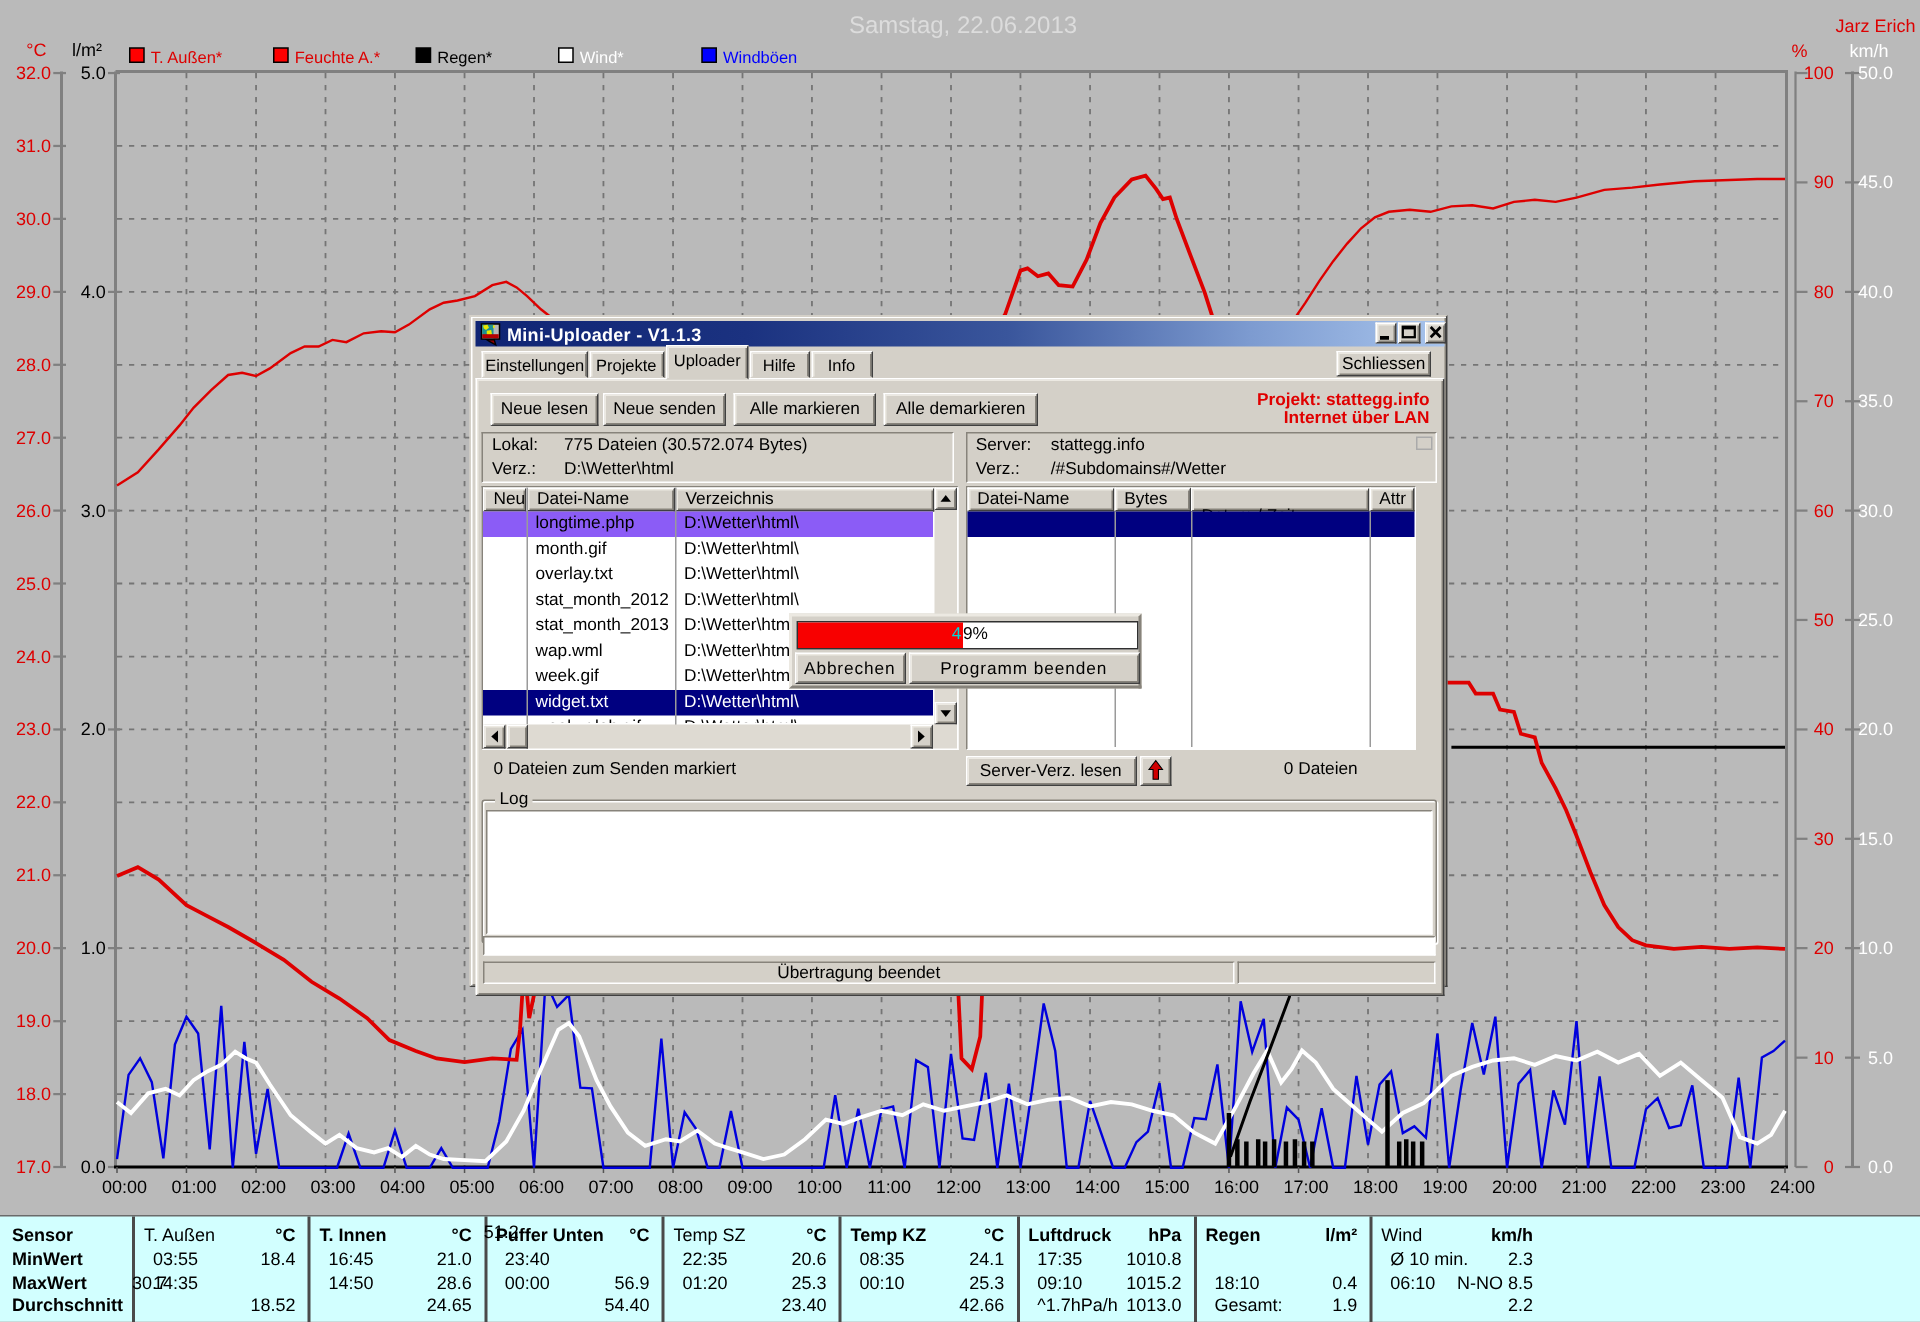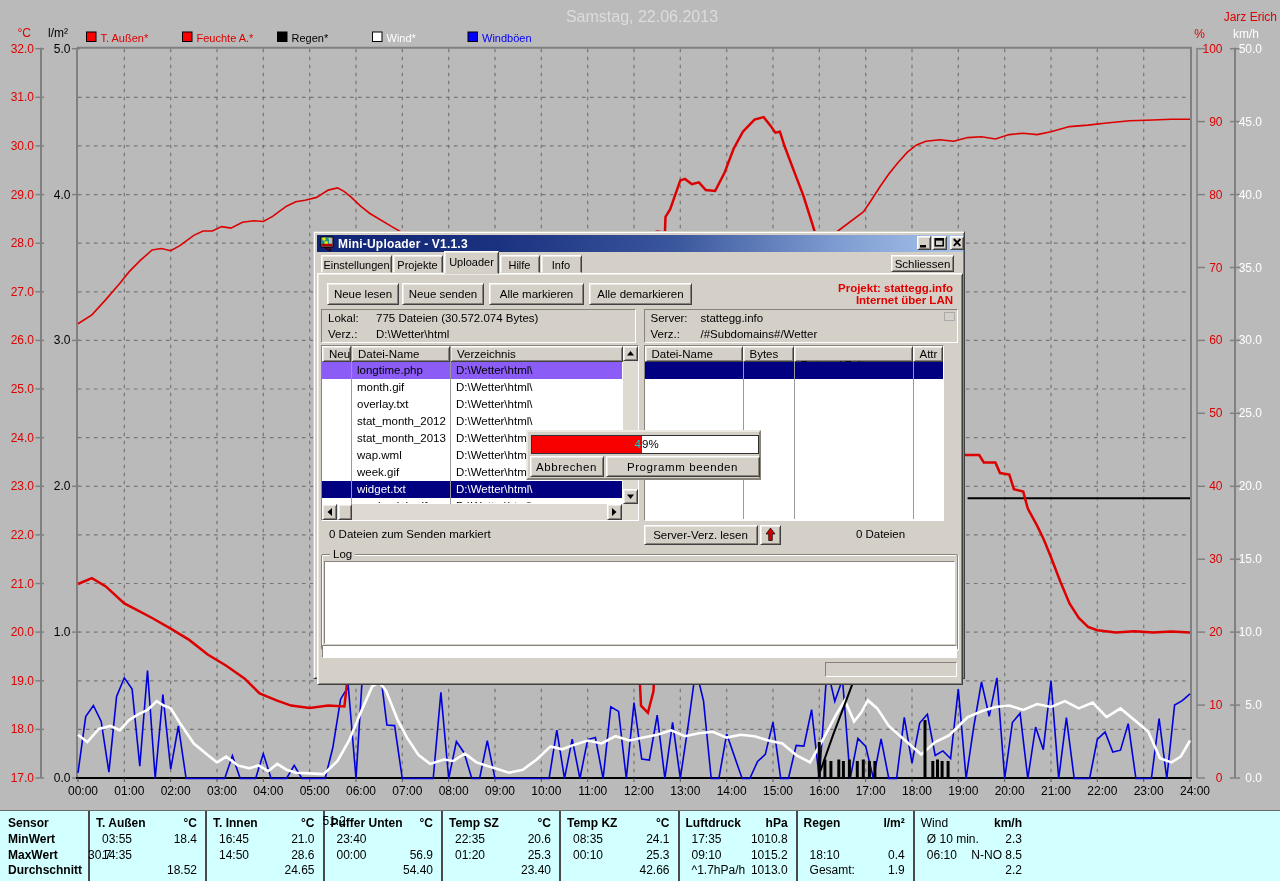--- a/index.html
+++ b/index.html
@@ -232,21 +232,21 @@
 <line x1="932.8" y1="778" x2="932.8" y2="761.0" stroke="#000000" stroke-width="3"></line>
 <line x1="937.5" y1="778" x2="937.5" y2="759.5" stroke="#000000" stroke-width="3"></line>
 <line x1="942.1" y1="778" x2="942.1" y2="761.0" stroke="#000000" stroke-width="3"></line>
 <line x1="948.1" y1="778" x2="948.1" y2="761.0" stroke="#000000" stroke-width="3"></line>
 <polyline fill="none" stroke="#000000" stroke-width="2" points="820.3,771.2 833.2,734.7 847.1,698.2 859.6,664.6 868.0,625.2 881.9,544.9 893.5,501.1"></polyline>
 <polyline fill="none" stroke="#000000" stroke-width="2" points="967.6,498.2 1190.0,498.2"></polyline>
 <polyline fill="none" stroke="#dd0000" stroke-width="2.5" points="78.0,584.0 91.9,578.1 105.8,586.4 124.3,603.4 138.2,610.7 152.1,618.0 170.7,628.7 189.2,639.9 207.7,654.5 226.3,665.7 244.8,678.8 259.6,693.4 277.2,700.7 291.1,705.6 309.7,708.0 328.2,705.6 344.4,706.5 346.7,686.1 349.5,642.3 352.8,678.8 358.3,652.1 379.2,632.6 425.5,593.7 471.8,554.8 518.2,515.9 564.5,477.0 601.6,447.8 629.4,486.7 636.3,608.3 641.0,705.6 647.9,712.8 653.5,691.0 657.2,603.4 659.9,438.1 662.7,292.2 665.5,216.8 670.1,209.5 680.3,180.4 685.0,178.9 691.9,184.2 698.9,182.3 705.8,190.1 715.1,191.0 724.4,173.1 733.6,148.7 742.9,131.7 754.5,119.6 763.7,117.1 770.7,125.9 775.3,132.7 779.9,131.7 784.6,146.3 793.8,170.6 803.1,194.9 812.4,224.1 824.0,263.0 842.5,321.4 865.7,370.0 893.5,408.9 925.9,438.1 949.1,447.8 965.3,455.1 979.2,455.1 983.8,462.4 995.4,462.4 1000.0,473.1 1009.3,474.6 1013.9,489.2 1023.2,491.6 1027.8,508.6 1037.1,525.6 1044.1,540.2 1051.0,557.2 1060.3,581.5 1069.5,603.4 1078.8,618.0 1088.1,626.8 1097.3,630.2 1115.9,632.6 1134.4,631.2 1152.9,632.6 1171.5,631.6 1190.0,632.6"></polyline>
 <polyline fill="none" stroke="#dd0000" stroke-width="1.6" points="78.0,323.7 91.9,314.9 105.8,299.6 119.7,283.6 129.0,271.9 140.6,260.2 152.1,250.0 161.4,248.5 170.7,250.7 179.9,245.6 193.8,235.4 203.1,231.0 212.4,231.0 221.6,226.6 230.9,228.1 242.5,222.2 254.1,220.8 263.3,221.5 272.6,216.4 286.5,206.2 295.8,201.8 305.0,200.3 316.6,197.4 328.2,190.1 337.5,187.9 344.4,191.6 351.4,197.4 360.6,206.2 369.9,213.5 393.1,227.4 425.5,245.6 471.8,260.2 518.2,267.5 564.5,260.2 610.8,245.6 657.2,231.0 703.5,238.3 749.8,252.9 782.3,267.5 810.1,252.9 837.9,231.0 863.3,212.0 870.3,201.8 879.6,187.2 888.8,174.1 898.1,162.4 907.4,152.2 916.6,144.9 925.9,141.2 939.8,139.8 953.7,141.2 967.6,137.6 981.5,136.8 995.4,139.0 1009.3,134.6 1023.2,133.2 1037.1,134.6 1051.0,131.7 1069.5,126.6 1088.1,125.1 1106.6,123.0 1129.8,120.8 1152.9,120.0 1171.5,119.3 1190.0,119.3"></polyline>
 </svg>
 </div>
-<div class="abs face" style="left:313px;top:210px;width:652px;height:448px;border:1px solid;border-color:#d4d0c8 #404040 #404040 #d4d0c8;box-shadow: inset 1px 1px 0 #ffffff, inset -1px -1px 0 #87837b; margin-top: 21px;">
+<div class="abs face" style="left:313px;top:210px;width:652px;height:448px;border:1px solid;border-color:#d4d0c8 #404040 #404040 #d4d0c8;box-shadow: inset 1px 1px 0 #ffffff, inset -1px -1px 0 #87837b;">
 <div class="abs" style="left:3px;top:3px;width:646px;height:17px;background:linear-gradient(to right,#0f2474 0%,#1b3280 28%,#3a569c 55%,#7d9bd0 80%,#a8c4ec 100%);">
 <svg class="abs" style="left:3px;top:0.5px" width="17" height="17">
         <rect x="0.5" y="0.5" width="13" height="11" fill="#000"></rect>
         <rect x="1.5" y="1.5" width="11" height="9" fill="#b8b8b8"></rect>
         <rect x="1.5" y="1.5" width="7.5" height="9" fill="#1d9090"></rect>
         <path d="M2 2 L5 1.5 L6 3.5 L4 5 L2.5 4 Z" fill="#e8e800"></path>
         <path d="M4.5 5.5 L7.5 5 L8 8 L5.5 9 L4.5 7.5 Z" fill="#e8e800"></path>
         <path d="M8.5 2 L9.5 1.8 L10 3.2 L8.8 3.8 Z" fill="#e8e800"></path>
         <rect x="1.5" y="7.8" width="11" height="2.7" fill="#b40000"></rect>
         <path d="M4.5 11.5 L9.5 11.5 L10.5 15 L6.5 12.8 Z" fill="#8c0000" stroke="#000" stroke-width="0.9"></path>
@@ -374,39 +374,40 @@
 <div class="abs btn" style="left:329.5px;top:292.5px;width:114px;height:20px;padding-top:3px">Server-Verz. lesen</div>
 <div class="abs btn" style="left:445.5px;top:292.5px;width:21px;height:20px"></div>
 <svg class="abs" style="left:445.5px;top:292.5px" width="21" height="20">
       <path d="M10.5 3 L15 9 L12.3 9 L12.3 15.5 L8.7 15.5 L8.7 9 L6 9 Z" fill="#d00000" stroke="#000" stroke-width="0.7"></path>
     </svg>
 <div class="abs t11" style="left:500px;top:296px;width:133px;text-align:center">0 Dateien</div>
 <div class="abs" style="left:7px;top:322px;width:637px;height:96px;border:1px solid #87837b;box-shadow:inset 1px 1px 0 #fff, 1px 1px 0 #fff;border-radius:2px"></div>
 <div class="abs t11 face" style="left:16px;top:316px;padding:0 3px">Log</div>
 <div class="abs sunkthin" style="left:10px;top:328.5px;width:631px;height:83px;background:#fff"></div>
 <div class="abs sunkthin" style="left:8px;top:412.5px;width:635px;height:13px;background:#fff"></div>
+<div class="abs sunkthin" style="left:8px;top:429.5px;width:501px;height:15.5px;text-align:center;font-size:11.5px;padding-top:1px">Übertragung beendet</div>
 <div class="abs sunkthin" style="left:511px;top:429.5px;width:132px;height:15.5px"></div>
 </div>
 <div style="position:absolute;left:0;top:810px;width:1280px;height:71px;background:#d2ffff;border-top:1px solid #6a6a6a;font-size:12px;color:#000">
 <div style="position:absolute;left:88px;top:0;width:2px;height:71px;background:#4a4a4a"></div>
 <div style="position:absolute;left:205px;top:0;width:2px;height:71px;background:#4a4a4a"></div>
 <div style="position:absolute;left:322.5px;top:0;width:2px;height:71px;background:#4a4a4a"></div>
 <div style="position:absolute;left:441px;top:0;width:2px;height:71px;background:#4a4a4a"></div>
 <div style="position:absolute;left:559px;top:0;width:2px;height:71px;background:#4a4a4a"></div>
 <div style="position:absolute;left:677.5px;top:0;width:2px;height:71px;background:#4a4a4a"></div>
 <div style="position:absolute;left:795.6px;top:0;width:2px;height:71px;background:#4a4a4a"></div>
 <div style="position:absolute;left:912.8px;top:0;width:2px;height:71px;background:#4a4a4a"></div>
 <div style="position:absolute;left:8px;top:5px;font-weight:bold">Sensor</div>
-<div style="position:absolute;left:96px;top:5px;font-weight:bold">T. Außen</div>
+<div style="position:absolute;left:96px;top:5px;font-weight:normal">T. Außen</div>
 <div style="position:absolute;left:88px;top:5px;width:109px;text-align:right;font-weight:bold">°C</div>
 <div style="position:absolute;left:213px;top:5px;font-weight:bold">T. Innen</div>
 <div style="position:absolute;left:205px;top:5px;width:109.5px;text-align:right;font-weight:bold">°C</div>
 <div style="position:absolute;left:330.5px;top:5px;font-weight:bold">Puffer Unten</div>
 <div style="position:absolute;left:322.5px;top:5px;width:110.5px;text-align:right;font-weight:bold">°C</div>
-<div style="position:absolute;left:449px;top:5px;font-weight:bold">Temp SZ</div>
+<div style="position:absolute;left:449px;top:5px;font-weight:normal">Temp SZ</div>
 <div style="position:absolute;left:441px;top:5px;width:110px;text-align:right;font-weight:bold">°C</div>
 <div style="position:absolute;left:567px;top:5px;font-weight:bold">Temp KZ</div>
 <div style="position:absolute;left:559px;top:5px;width:110.5px;text-align:right;font-weight:bold">°C</div>
 <div style="position:absolute;left:685.5px;top:5px;font-weight:bold">Luftdruck</div>
 <div style="position:absolute;left:677.5px;top:5px;width:110.10000000000002px;text-align:right;font-weight:bold">hPa</div>
 <div style="position:absolute;left:803.6px;top:5px;font-weight:bold">Regen</div>
 <div style="position:absolute;left:795.6px;top:5px;width:109.19999999999993px;text-align:right;font-weight:bold">l/m²</div>
 <div style="position:absolute;left:920.8px;top:5px;font-weight:normal">Wind</div>
 <div style="position:absolute;left:912.8px;top:5px;width:109.20000000000005px;text-align:right;font-weight:bold">km/h</div>
 <div style="position:absolute;left:8px;top:21px;font-weight:bold">MinWert</div>

